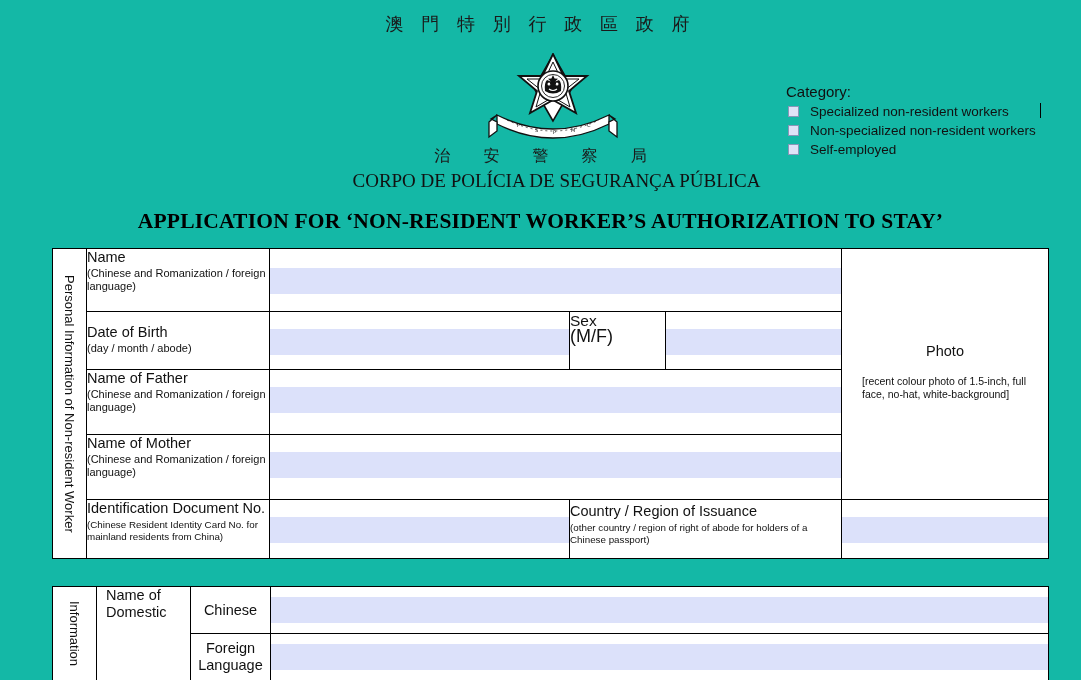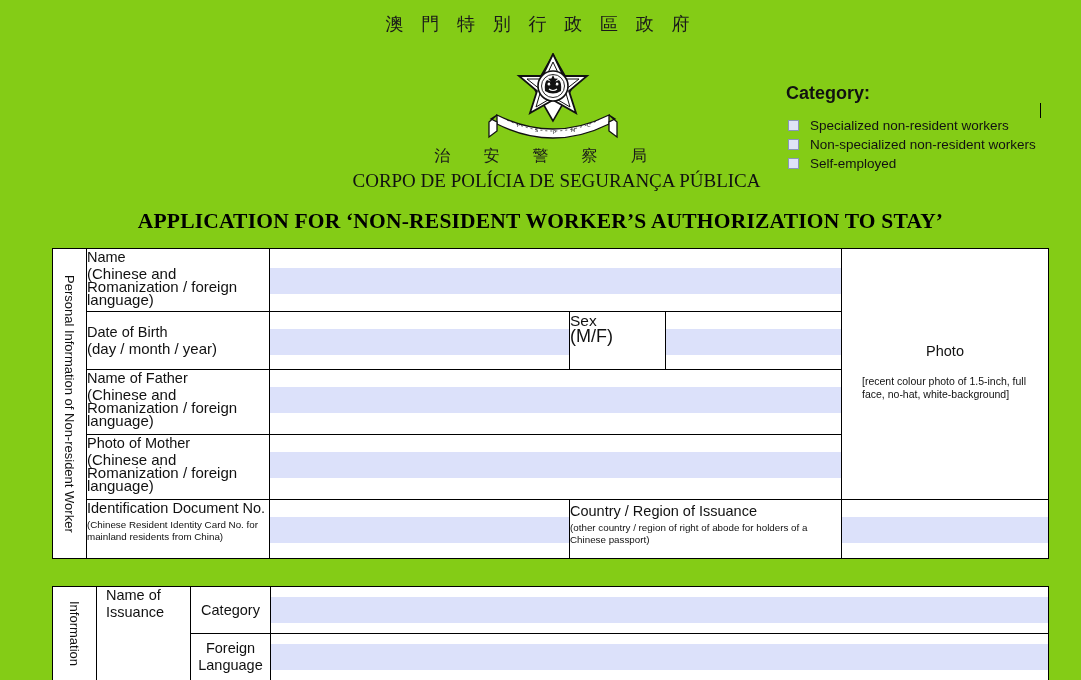--- a/index.html
+++ b/index.html
@@ -4,21 +4,21 @@
 <style>
   * { box-sizing: border-box; }
   html, body {
     margin: 0; padding: 0;
     width: 1081px; height: 680px;
     background: #ffffff;
     font-family: "Liberation Sans", sans-serif;
     color: #000;
     overflow: hidden;
   }
-  .page { position: relative; width: 1081px; height: 680px; background:#84cc16; }
+  .page { position: relative; width: 1081px; height: 680px; background:#14b8a6; }
 
   
   .hdr-zh {
     position: absolute; left: 0; top: 12px; width: 1081px;
     text-align: center;
     font-family: "DejaVu Sans", sans-serif;
     font-size: 18px; letter-spacing: 6px;
     color: #1a1a1a;
   }
   .hdr-pt {
@@ -41,21 +41,21 @@
   }
   .hdr-pt2 {
     position:absolute; left:16px; top:170px; width:1081px;
     text-align:center;
     font-family:"Liberation Serif", serif;
     font-size:19px; color:#111;
   }
 
   
   .category { position:absolute; left:786px; top:83px; width:290px; }
-  .cat-title { font-size:18px; color:#111; margin-bottom:12px;font-weight:bold; }
+  .cat-title { font-size:15px; color:#111; margin-bottom:2px; }
   .cat-row { display:flex; align-items:center; height:19px; }
   .cbox {
     width:11px; height:11px; flex:0 0 11px;
     border:1px solid #8a96b8; background:#dfe3f7;
     margin-right:11px; margin-left:2px;
   }
   .cat-label { font-size:13.5px; color:#111; white-space:nowrap; position:relative; }
 
   
   .doc-title {
@@ -87,21 +87,21 @@
   .side-rot span {
     writing-mode: vertical-rl;
     font-size:13px; line-height:17px;
     text-align:center; white-space:normal;
     max-height:100%;
     color:#111;
   }
 
   .lblcell { padding:7px 6px 6px 9px; }
   .lbl-main { font-size:14.5px; line-height:17px; color:#111; }
-  .lbl-sub { font-size:15px; line-height:13px; color:#111; margin-top:1px; }
+  .lbl-sub { font-size:11px; line-height:13px; color:#111; margin-top:1px; }
   .lbl-sub2 { font-size:9.8px; line-height:11.5px; color:#111; margin-top:2px; }
 
   .lbl-center { display:flex; align-items:center; justify-content:center; height:100%; }
   .lbl-centerL { display:flex; align-items:center; height:100%; padding-left:9px; }
 
   
   .fieldcell { position:relative; }
   .band {
     position:absolute; left:0; right:0;
     height:26px;
@@ -213,21 +213,21 @@
         </td>
         <td class="photocell" rowspan="4">
           <div class="photo-word">Photo</div>
           <div class="photo-note">[recent colour photo of 1.5-inch, full face, no-hat, white-background]</div>
         </td>
       </tr>
 
       <tr>
         <td class="lblcell" style="height:58px">
           <div class="lbl-main" style="margin-top:12px">Date of Birth</div>
-          <div class="lbl-sub">(day / month / year)</div>
+          <div class="lbl-sub">(day / month / abode)</div>
         </td>
         <td class="fieldcell">
           <div class="band" style="top:17px"></div>
         </td>
         <td class="sexlbl">
           <div class="lbl-main" style="font-size:15.5px">Sex</div>
           <div class="lbl-sub" style="font-size:18px">(M/F)</div>
         </td>
         <td class="fieldcell">
           <div class="band" style="top:17px"></div>
@@ -239,21 +239,21 @@
           <div class="lbl-main">Name of Father</div>
           <div class="lbl-sub">(Chinese and Romanization / foreign language)</div>
         </td>
         <td class="fieldcell" colspan="3">
           <div class="band" style="top:17px"></div>
         </td>
       </tr>
 
       <tr>
         <td class="lblcell" style="height:65px">
-          <div class="lbl-main">Photo of Mother</div>
+          <div class="lbl-main">Name of Mother</div>
           <div class="lbl-sub">(Chinese and Romanization / foreign language)</div>
         </td>
         <td class="fieldcell" colspan="3">
           <div class="band" style="top:17px"></div>
         </td>
       </tr>
 
       <tr>
         <td class="lblcell" style="height:59px">
           <div class="lbl-main">Identification Document No.</div>
@@ -282,26 +282,26 @@
     </colgroup>
     <tbody>
       <tr>
         <td class="sidecell" rowspan="2">
           <div class="side-rot">
               <span>Information</span>
             </div>
         </td>
         <td rowspan="2">
           <div class="lbl-centerL">
-              <span class="lbl-main">Name of Issuance</span>
+              <span class="lbl-main">Name of Domestic</span>
             </div>
         </td>
         <td style="height:47px">
           <div class="lbl-center">
-              <span class="lbl-main">Category</span>
+              <span class="lbl-main">Chinese</span>
             </div>
         </td>
         <td class="fieldcell">
           <div class="band" style="top:10px"></div>
         </td>
       </tr>
       <tr>
         <td style="height:47px">
           <div class="lbl-center" style="text-align:center">
               <span class="lbl-main">Foreign Language</span>

